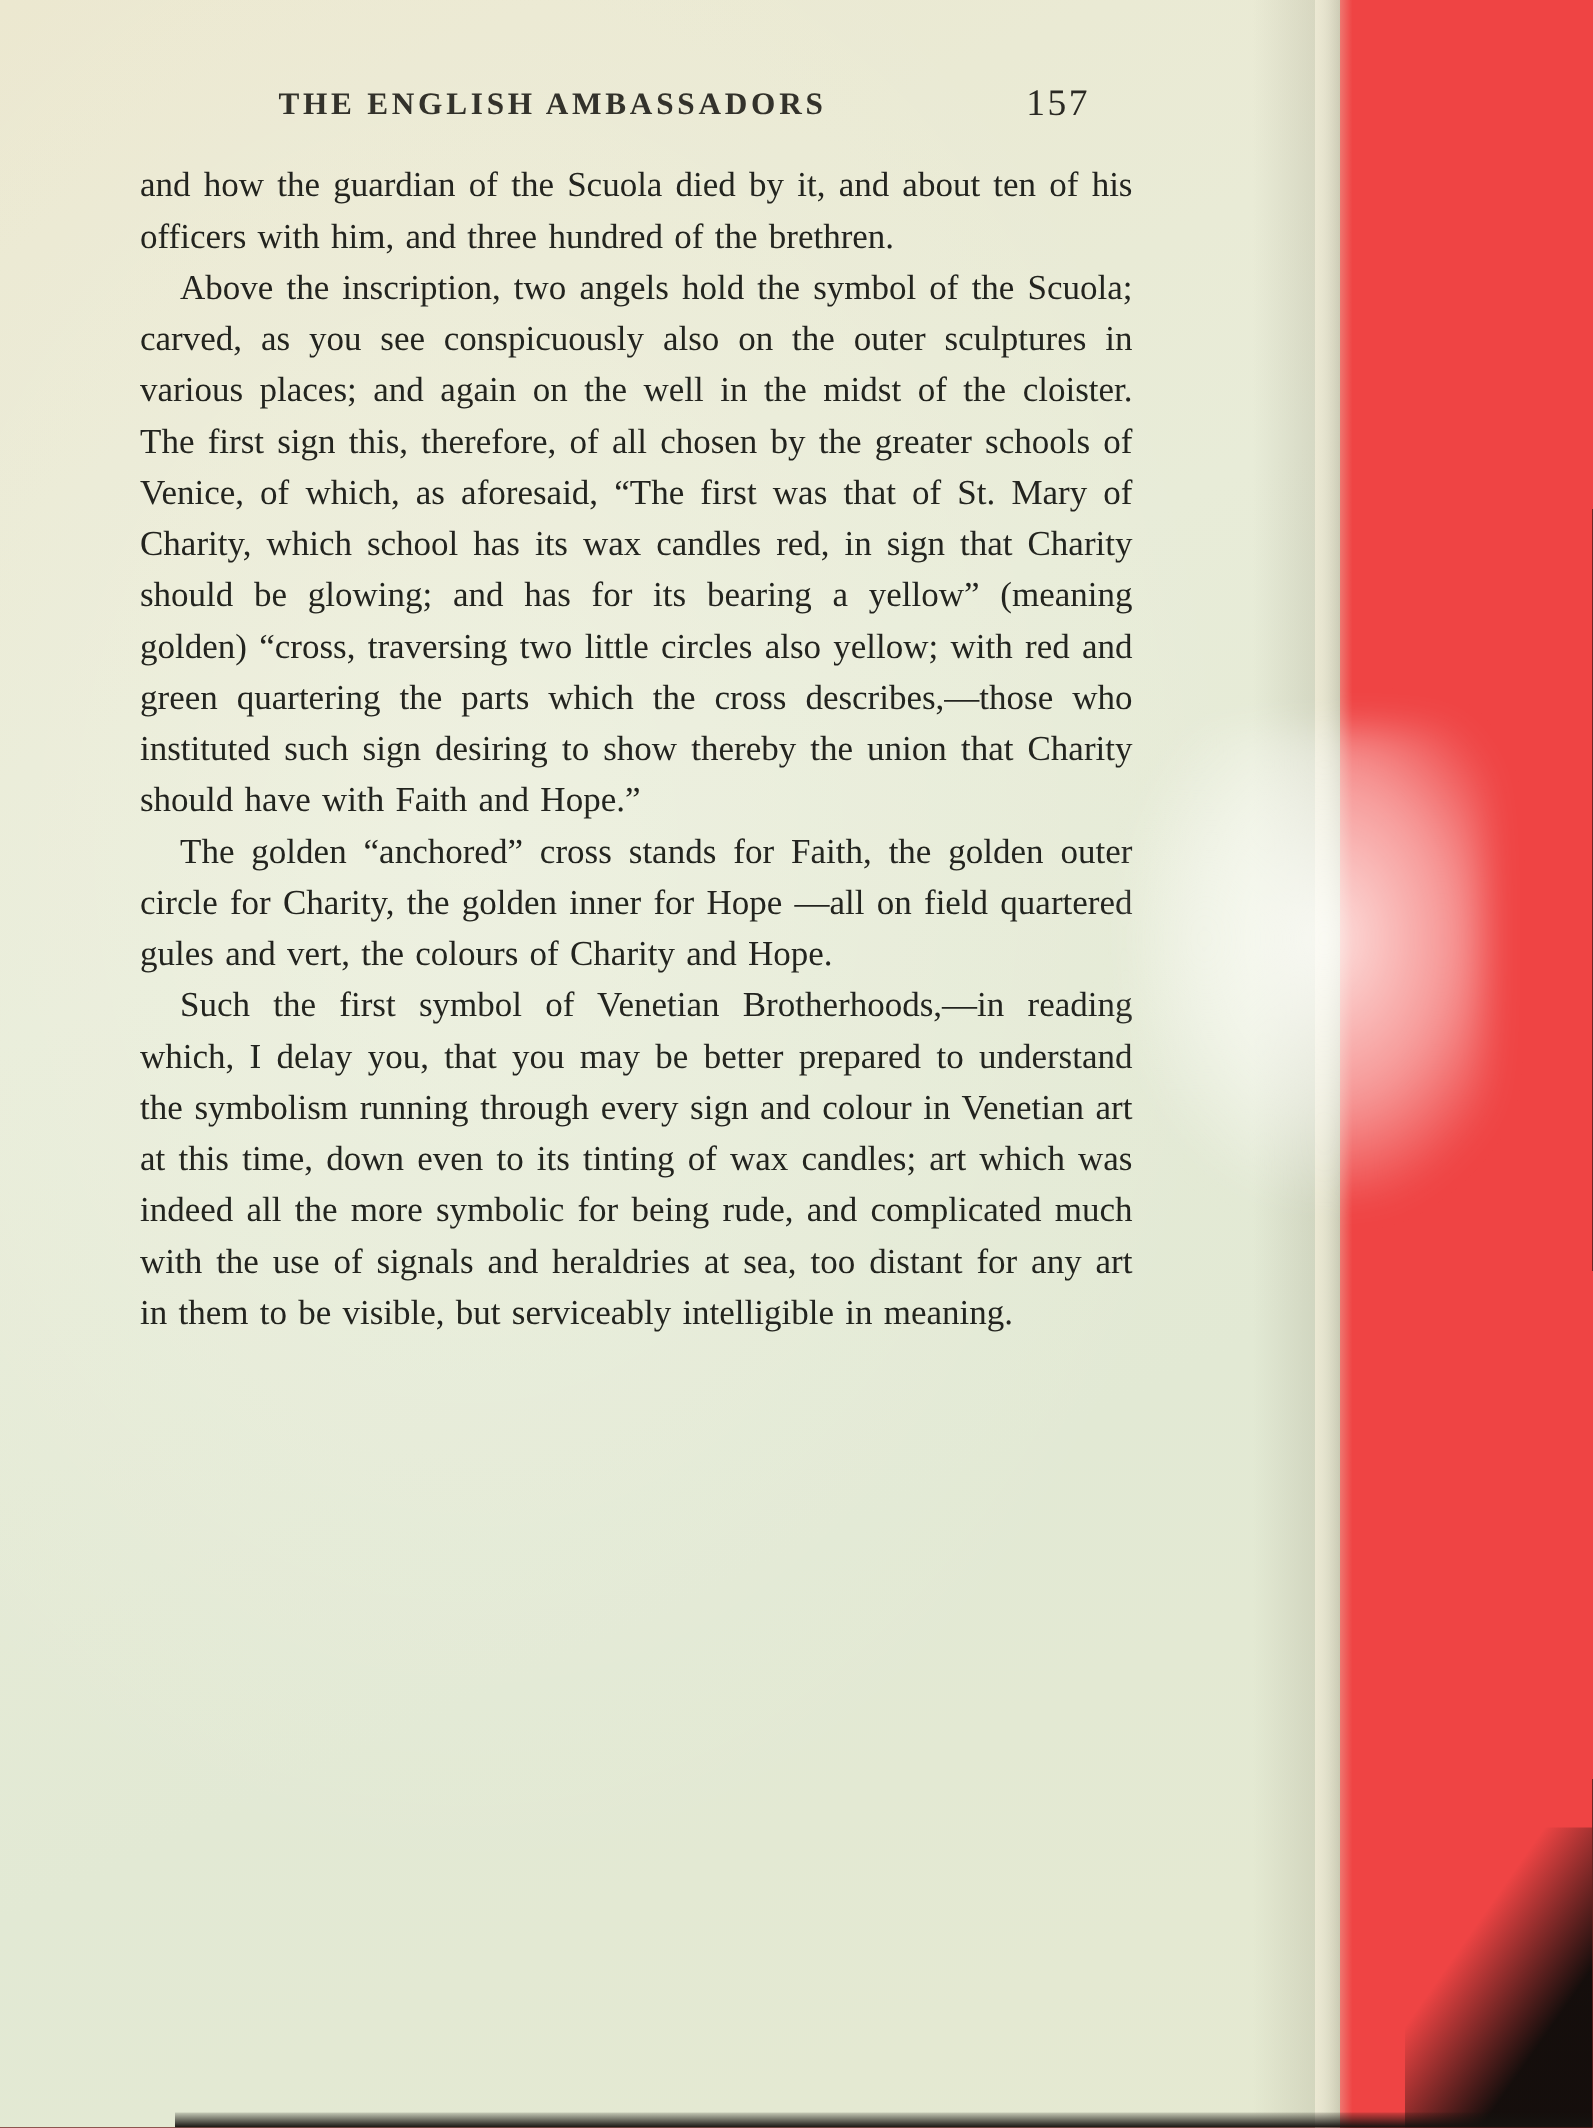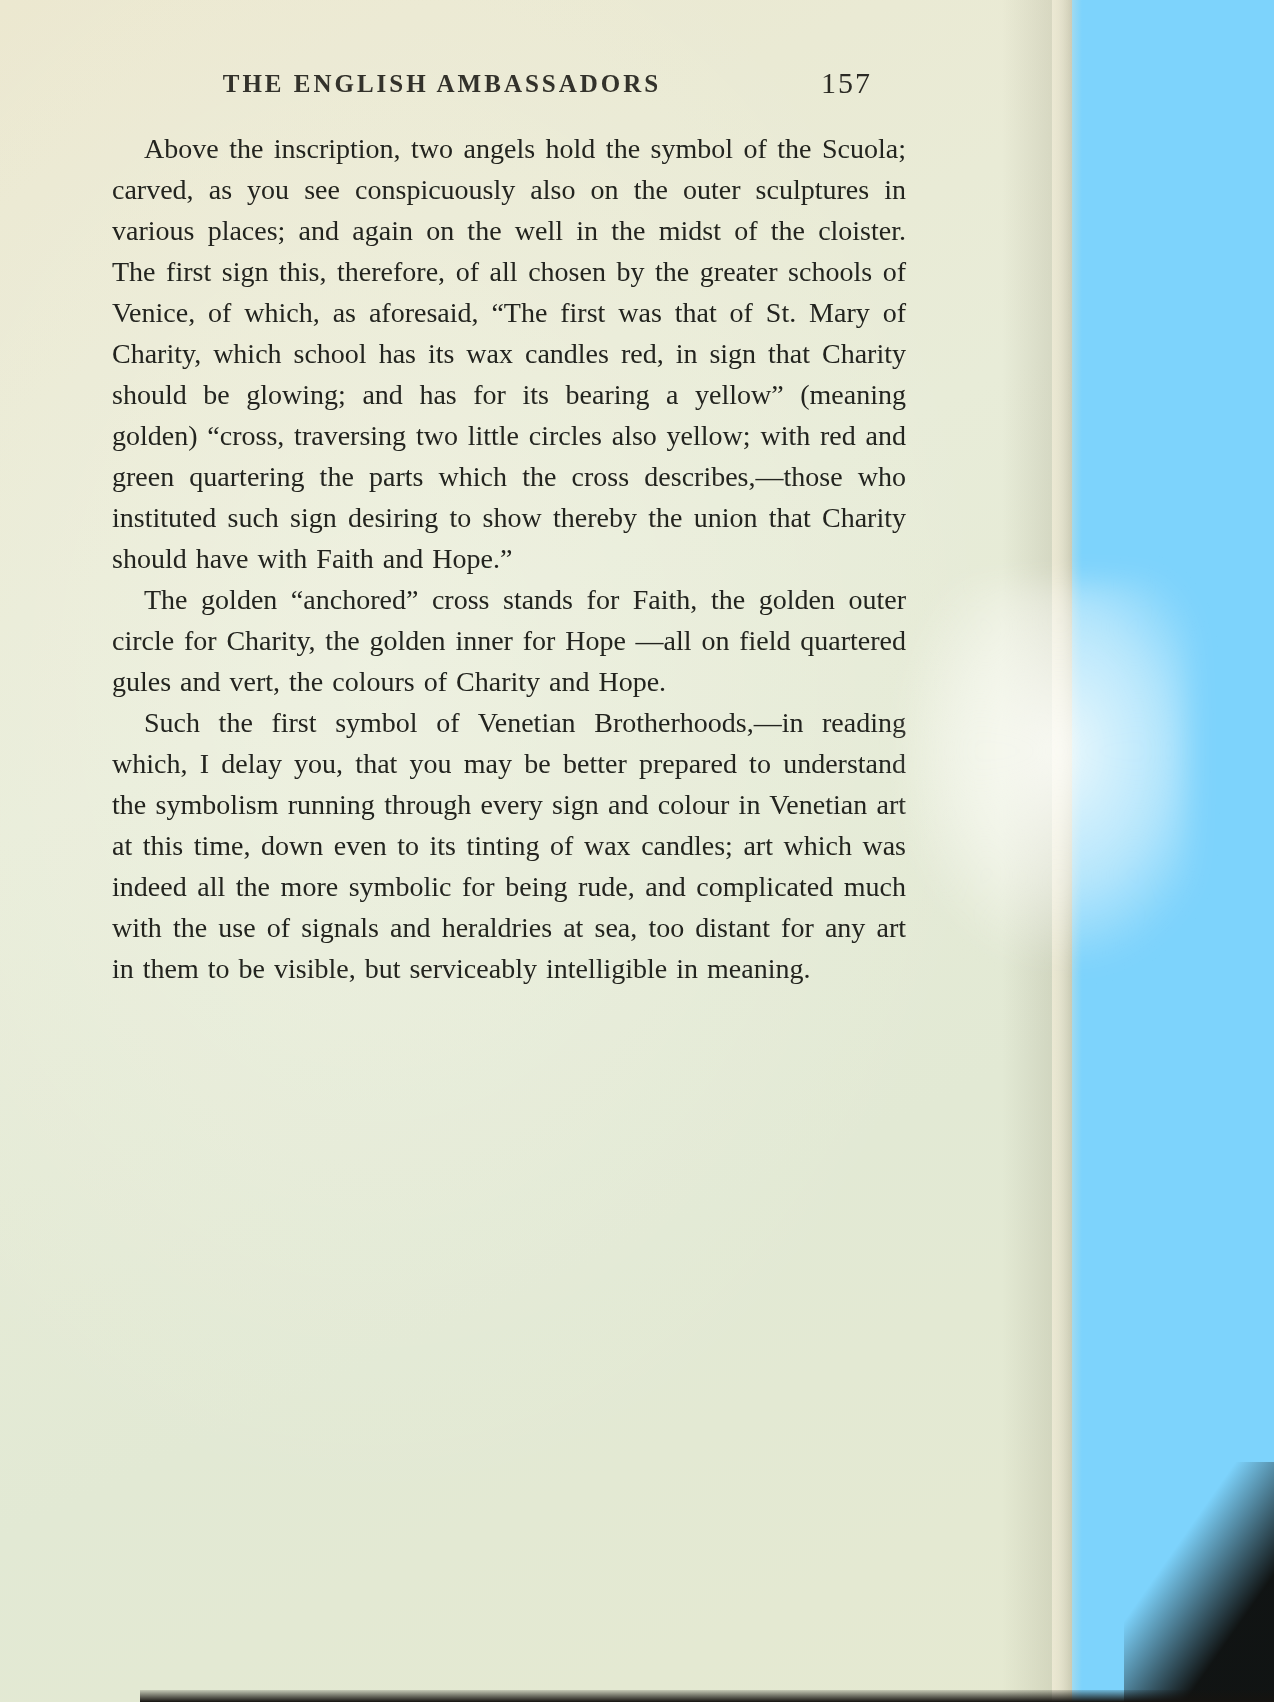--- a/index.html
+++ b/index.html
@@ -8,21 +8,21 @@
     width: 1274px;
     height: 1702px;
     background: #0e0d0b;
     overflow: hidden;
     font-family: "Liberation Serif", "DejaVu Serif", serif;
   }
   .scan {
     position: relative;
     width: 1274px;
     height: 1702px;
-    background: #7dd3fc;
+    background: #ef4444;
   }
   
   .paper {
     position: absolute;
     left: 0;
     top: 0;
     width: 1072px;
     height: 1702px;
     background:
       radial-gradient(ellipse 900px 1200px at 35% 40%, rgba(255,255,250,0.25), rgba(0,0,0,0) 70%),
@@ -143,20 +143,21 @@
 <div class="scan">
 
   <div class="paper">
 
     <div class="header">
       <span class="running-title">THE ENGLISH AMBASSADORS</span>
       <span class="page-number">157</span>
     </div>
 
     <div class="body-text">
+      <p class="noindent">and how the guardian of the Scuola died by it, and about ten of his officers with him, and three hundred of the brethren.</p>
       <p>Above the inscription, two angels hold the symbol of the Scuola; carved, as you see conspicuously also on the outer sculptures in various places; and again on the well in the midst of the cloister.  The first sign this, therefore, of all chosen by the greater schools of Venice, of which, as aforesaid, “The first was that of St. Mary of Charity, which school has its wax candles red, in sign that Charity should be glowing; and has for its bearing a yellow” (meaning golden) “cross, traversing two little circles also yellow; with red and green quartering the parts which the cross describes,—those who instituted such sign desiring to show thereby the union that Charity should have with Faith and Hope.”</p>
       <p>The golden “anchored” cross stands for Faith, the golden outer circle for Charity, the golden inner for Hope —all on field quartered gules and vert, the colours of Charity and Hope.</p>
       <p>Such the first symbol of Venetian Brotherhoods,—in reading which, I delay you, that you may be better prepared to understand the symbolism running through every sign and colour in Venetian art at this time, down even to its tinting of wax candles; art which was indeed all the more symbolic for being rude, and complicated much with the use of signals and heraldries at sea, too distant for any art in them to be visible, but serviceably intelligible in meaning.</p>
     </div>
 
   </div>
 
   <div class="smudge"></div>
 
   <div class="page-edges"></div>

